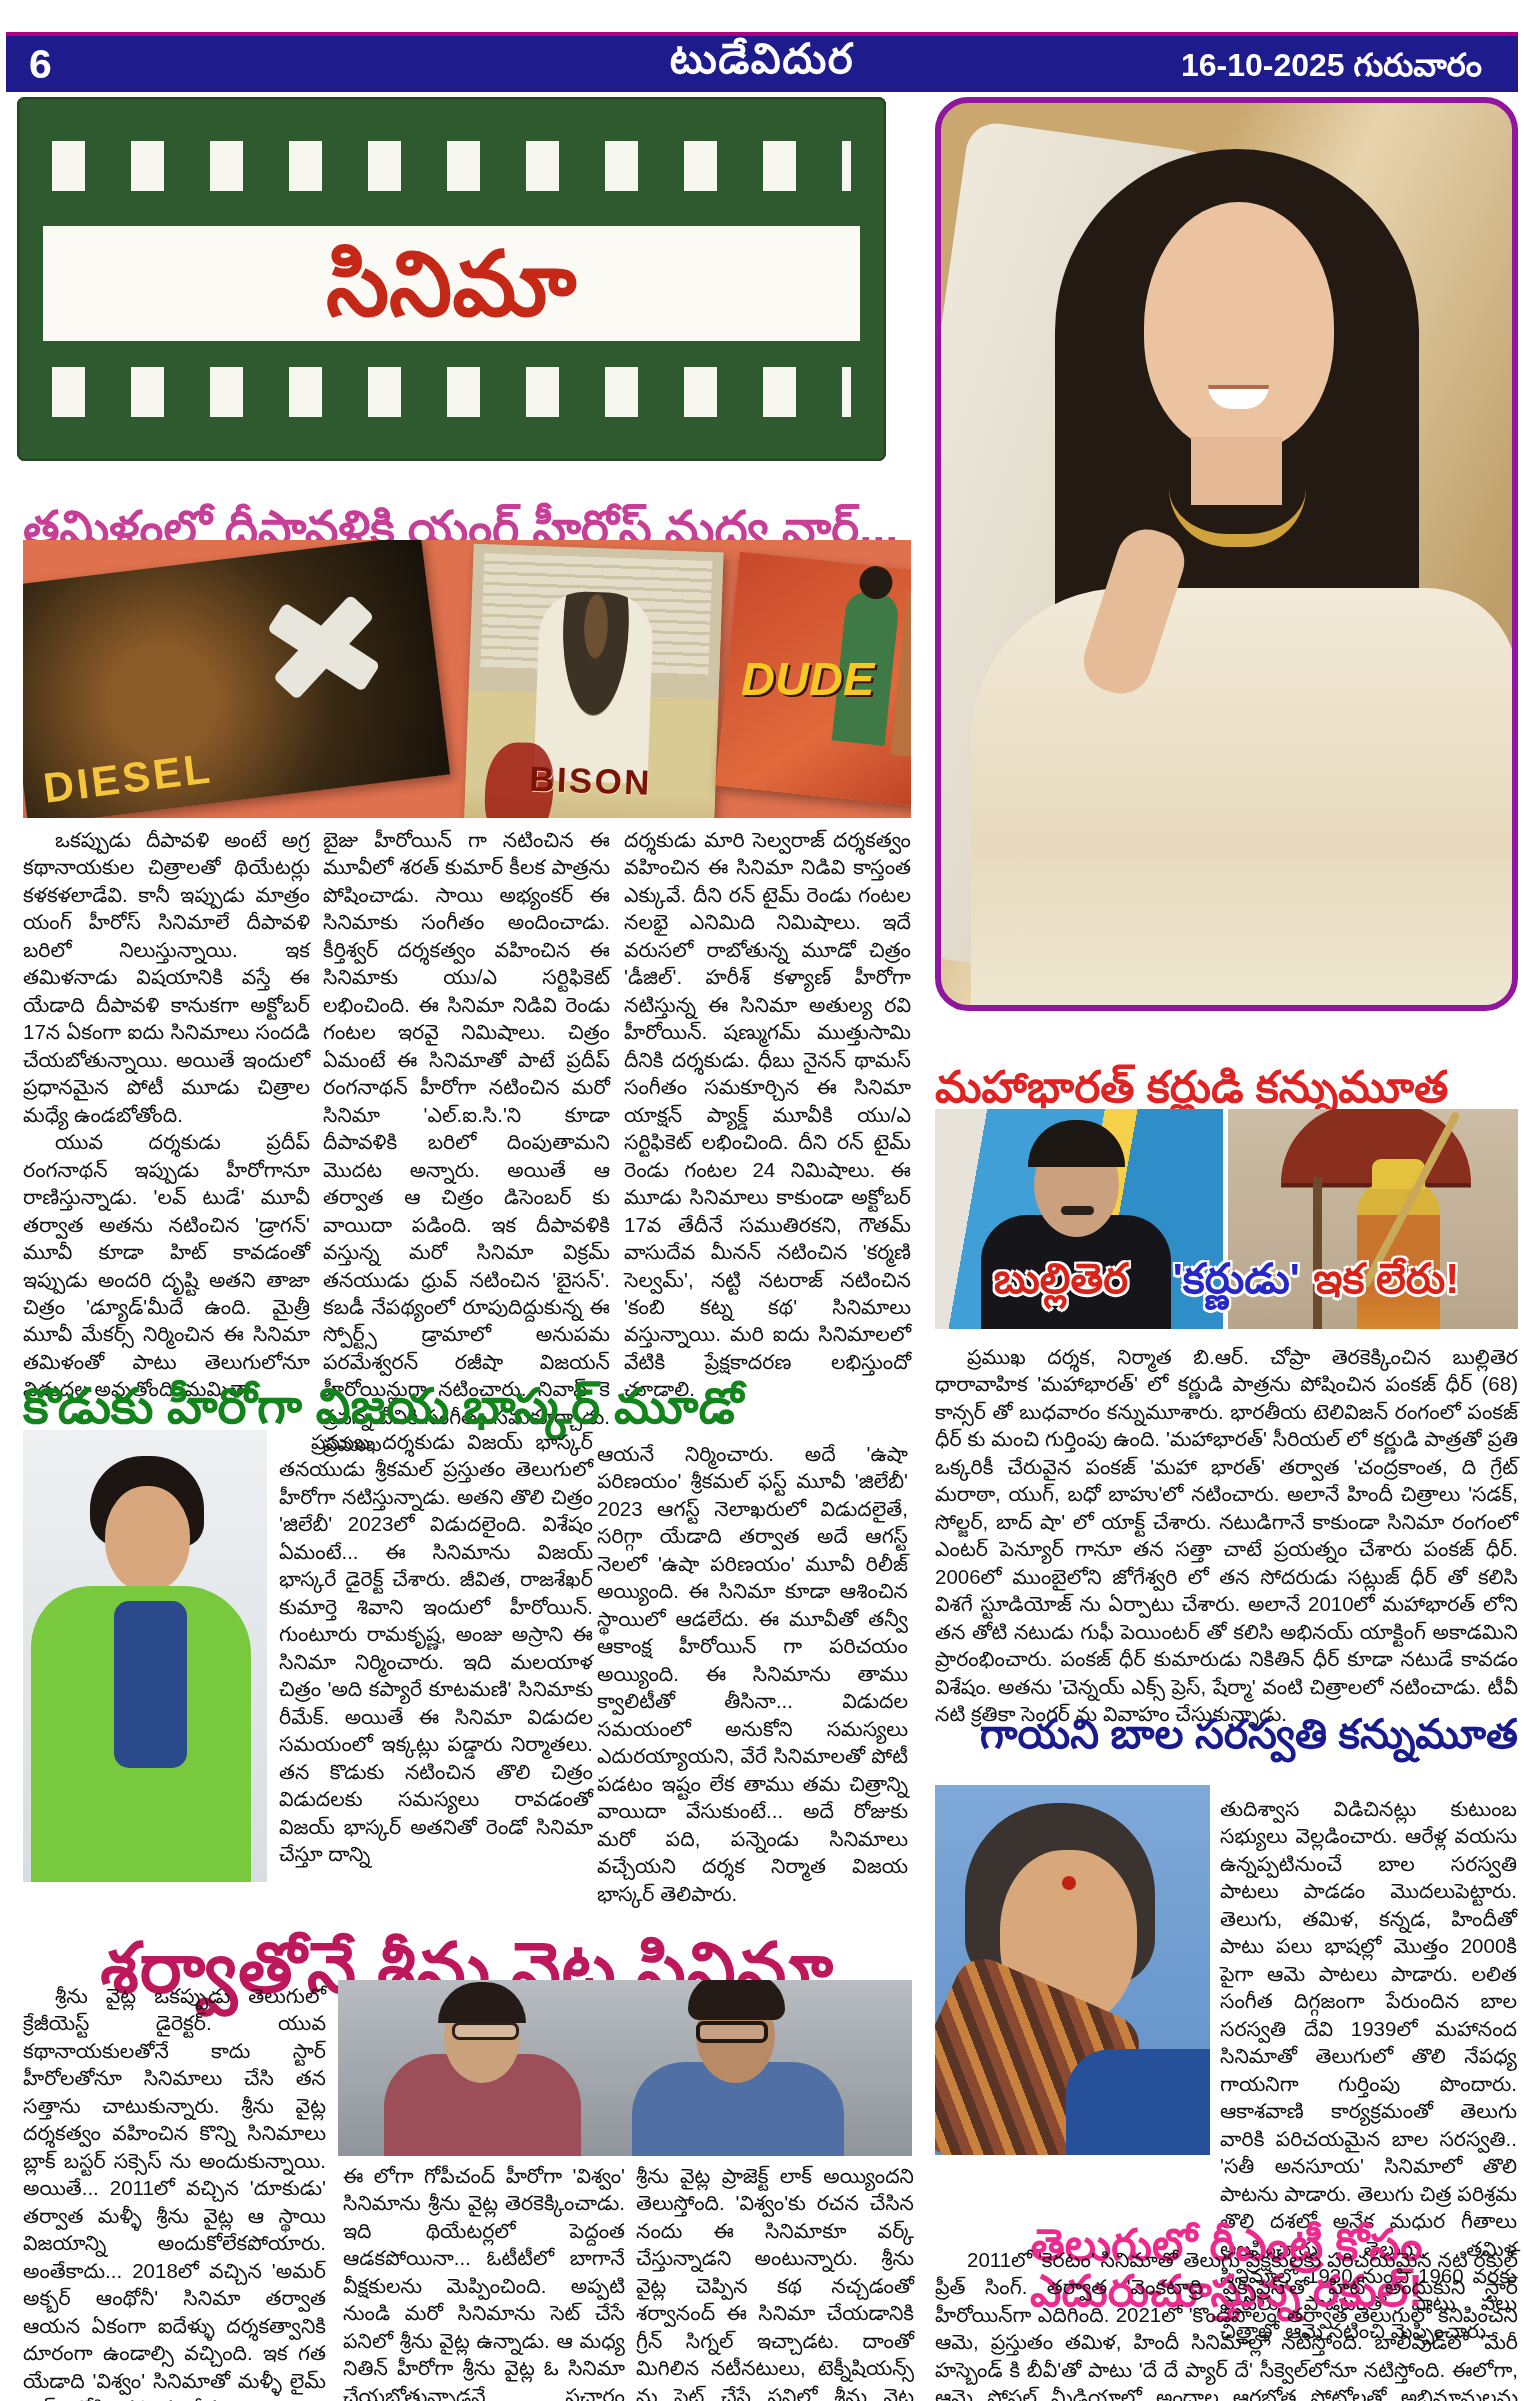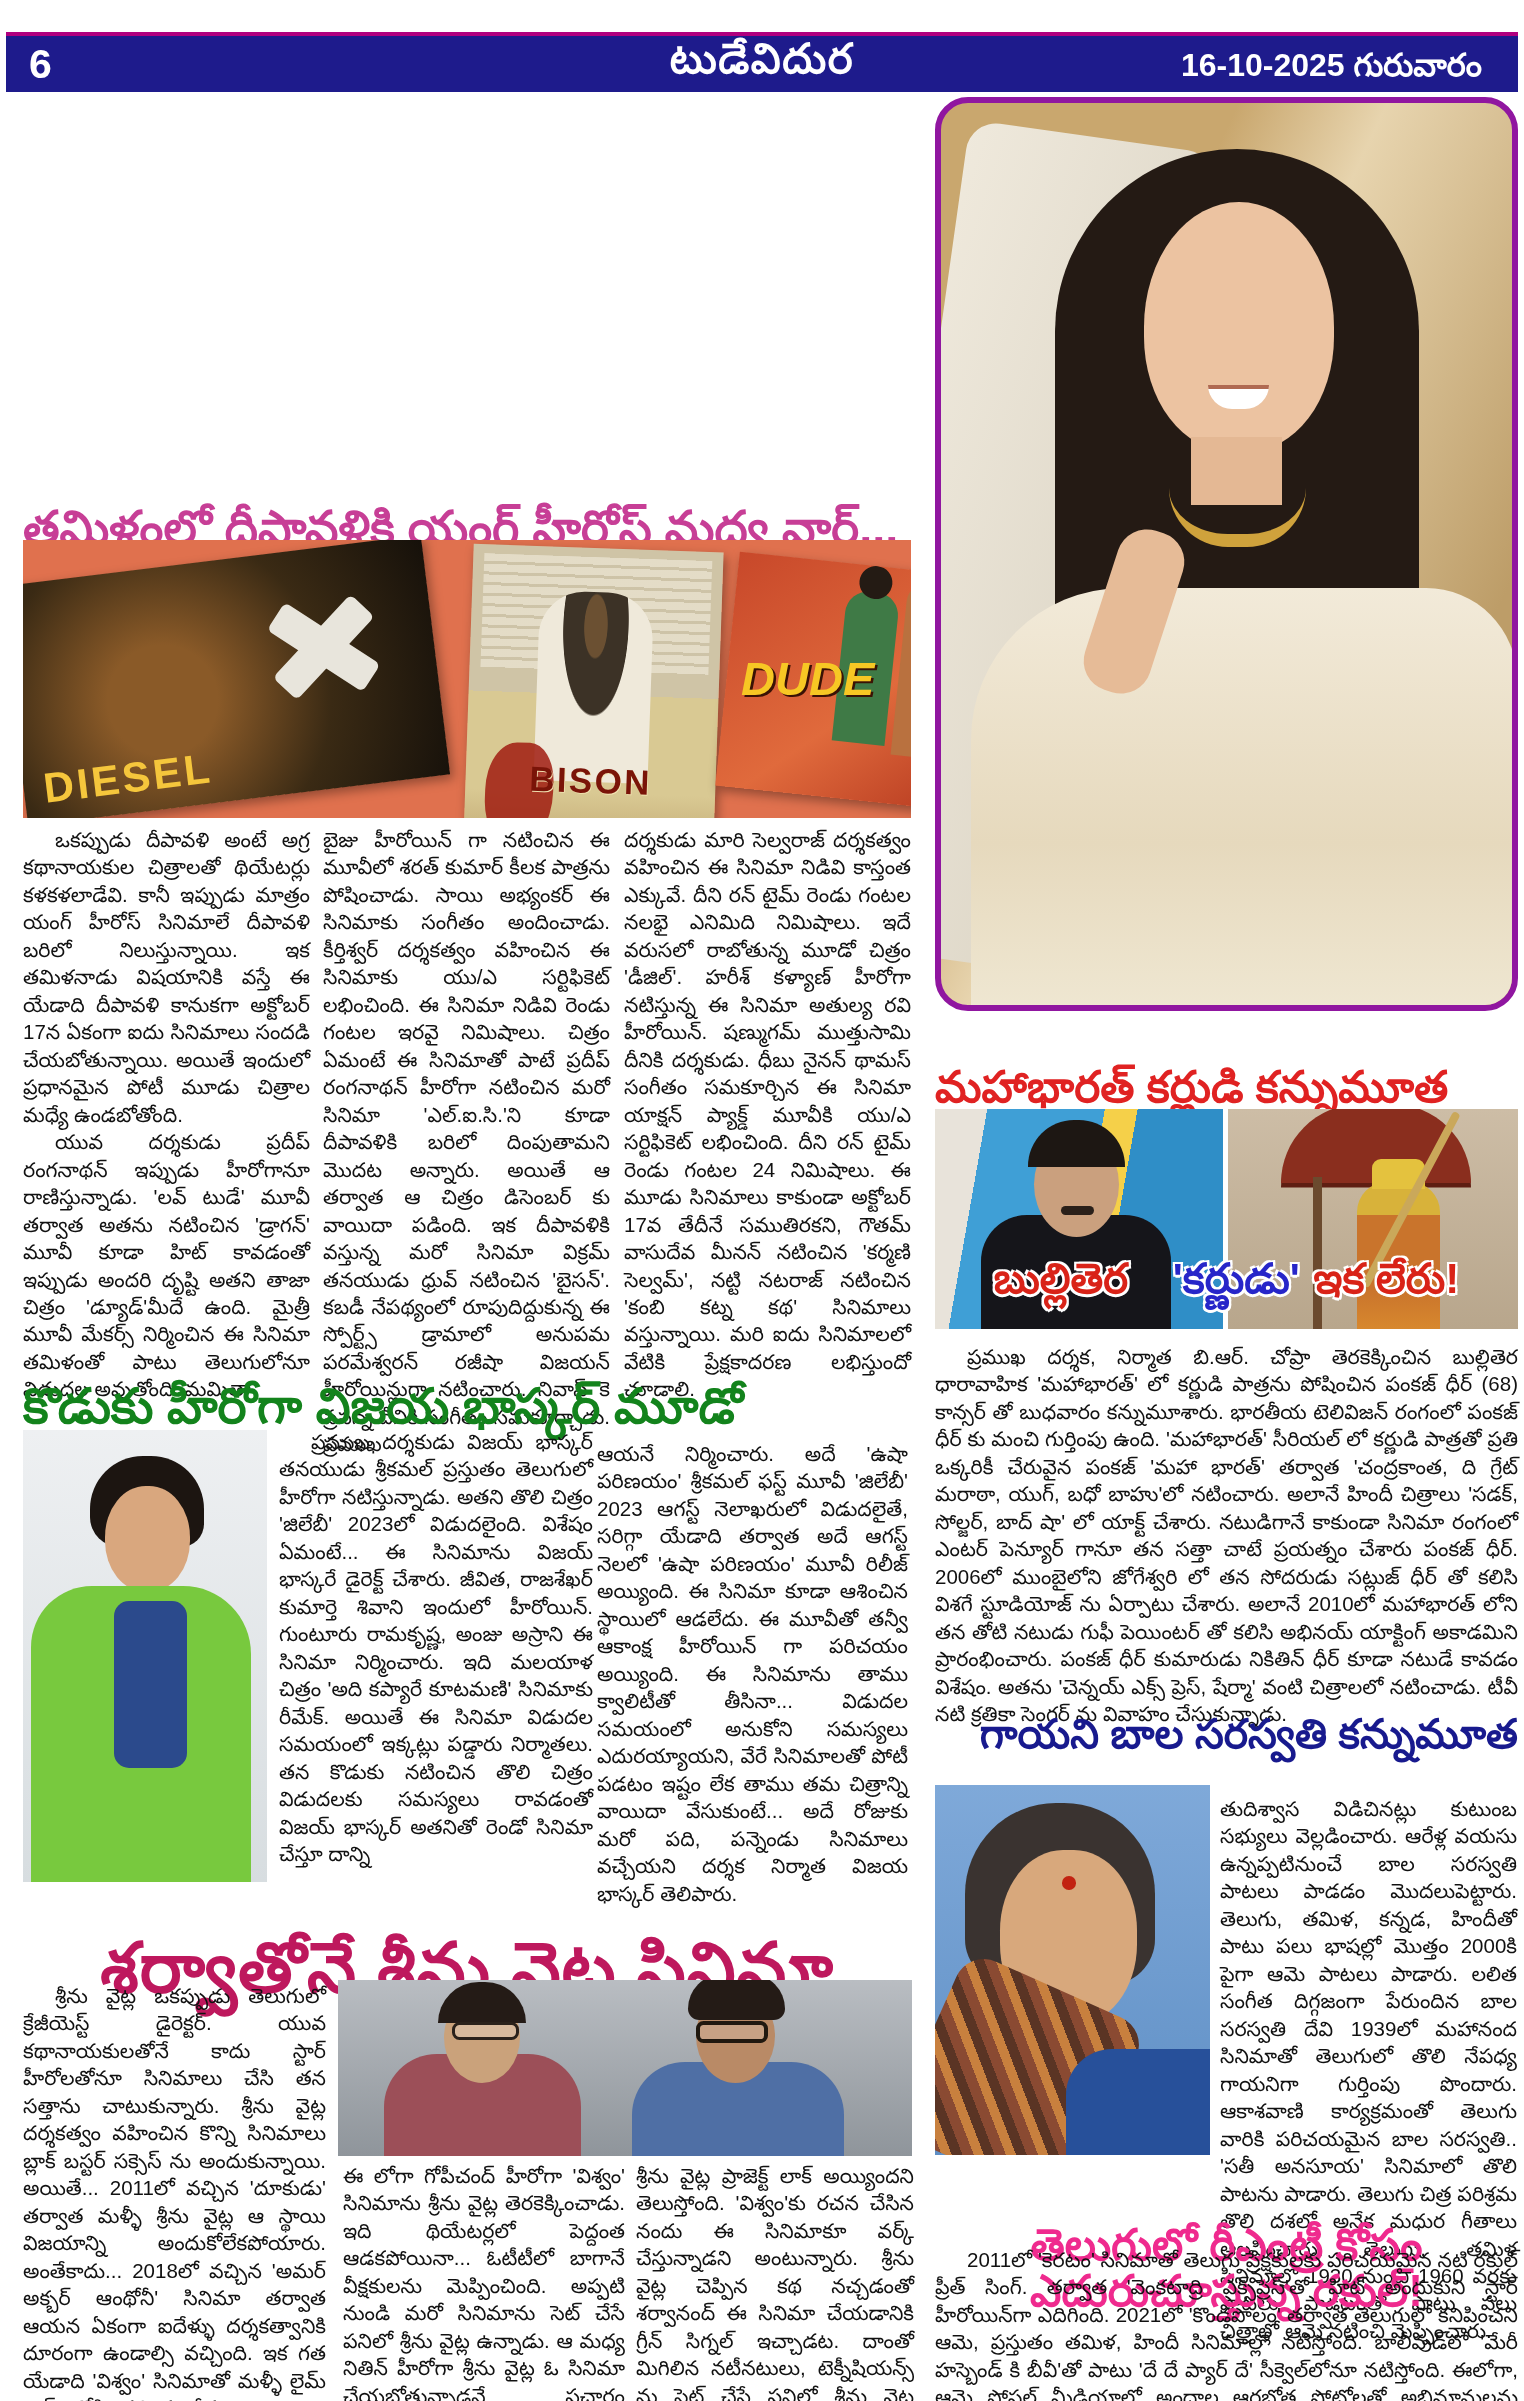--- a/index.html
+++ b/index.html
@@ -123,20 +123,27 @@
 
 <div class="page">
 
   <div class="topline"></div>
   <div class="masthead-bar">
     <span class="pgnum">6</span>
     <span class="mast-title">టుడేవిదుర</span>
     <span class="mast-date">16-10-2025 గురువారం</span>
   </div>
 
+  <div class="filmstrip">
+    <div class="sprockets top"></div>
+    <div class="film-band">
+      <span>సినిమా</span>
+    </div>
+    <div class="sprockets bottom"></div>
+  </div>
 
   <h2 class="hl hl-magenta">తమిళంలో దీపావళికి యంగ్ హీరోస్ మధ్య వార్...</h2>
 
   <div class="posters">
     <div class="poster p-diesel">
       <div class="p-x"></div>
       <span class="lbl">DIESEL</span>
     </div>
     <div class="poster p-bison">
       <div class="doc"></div>

